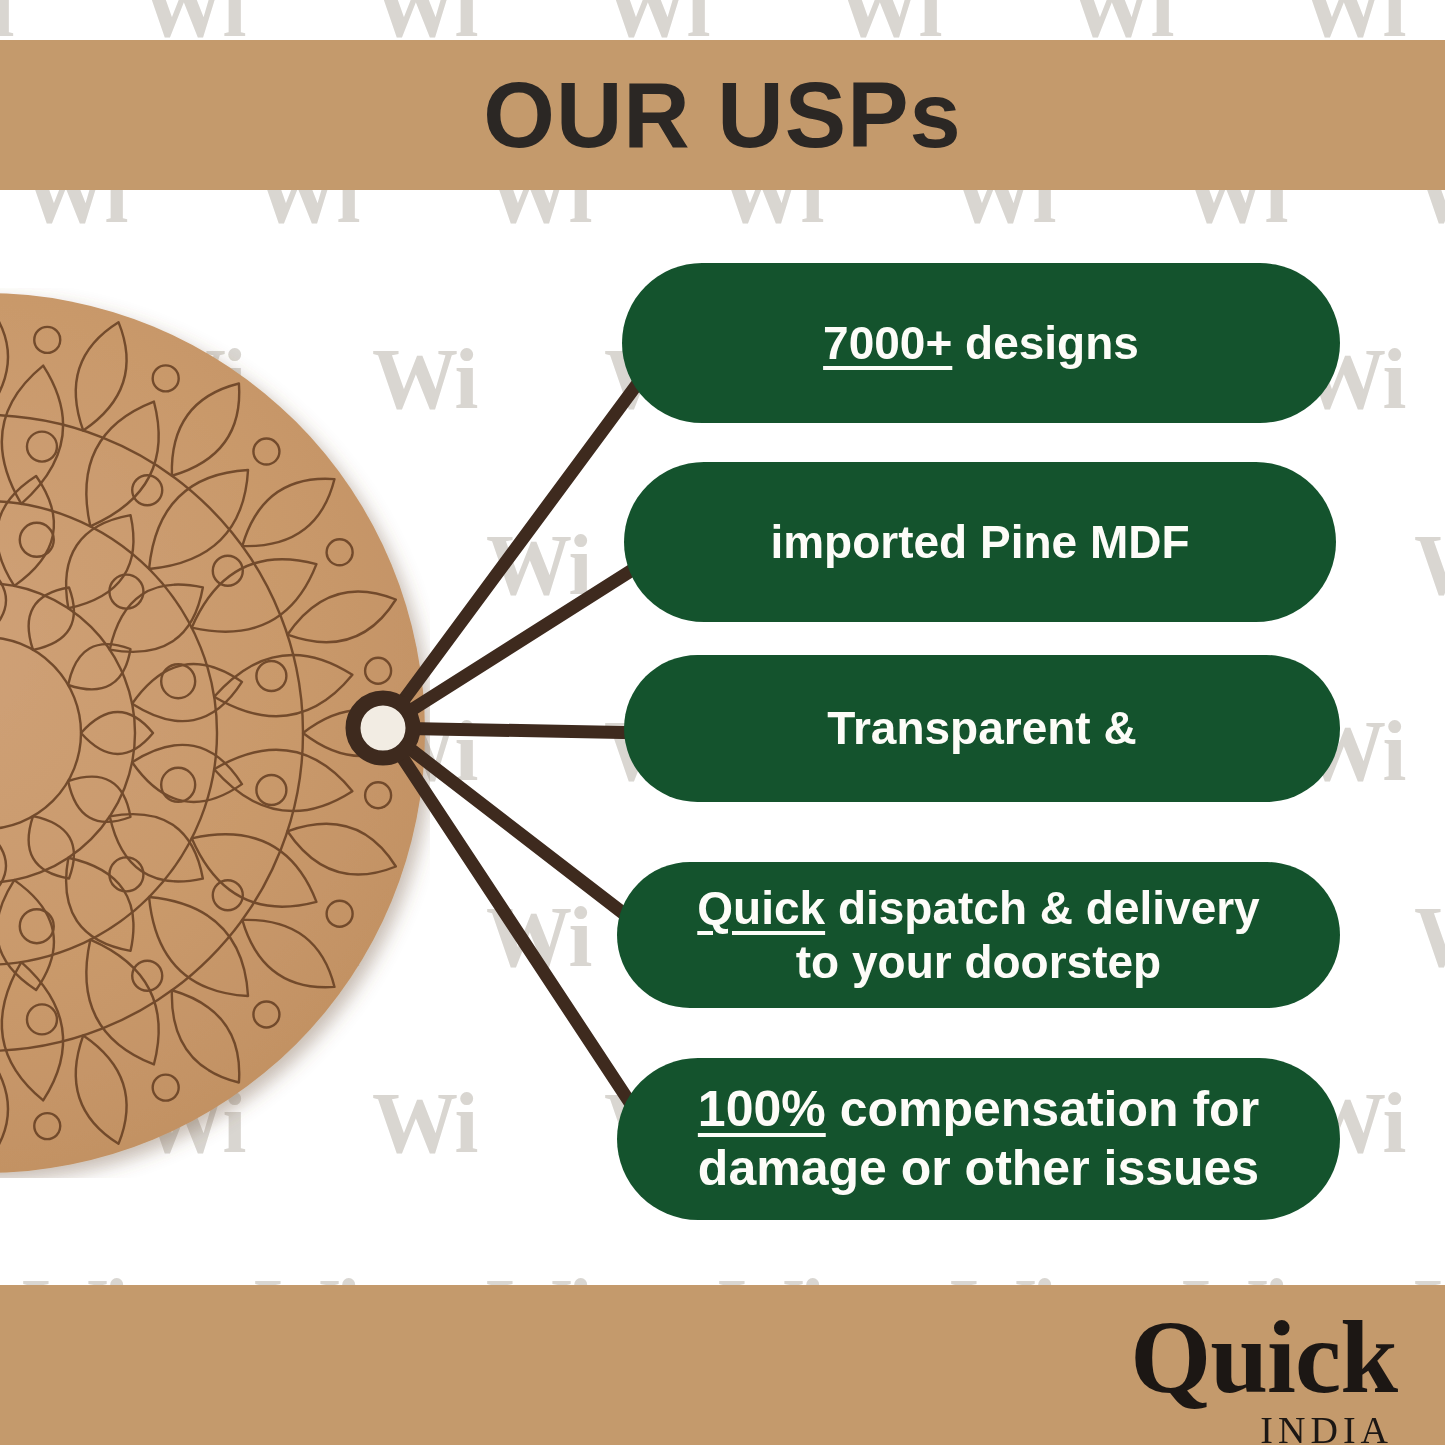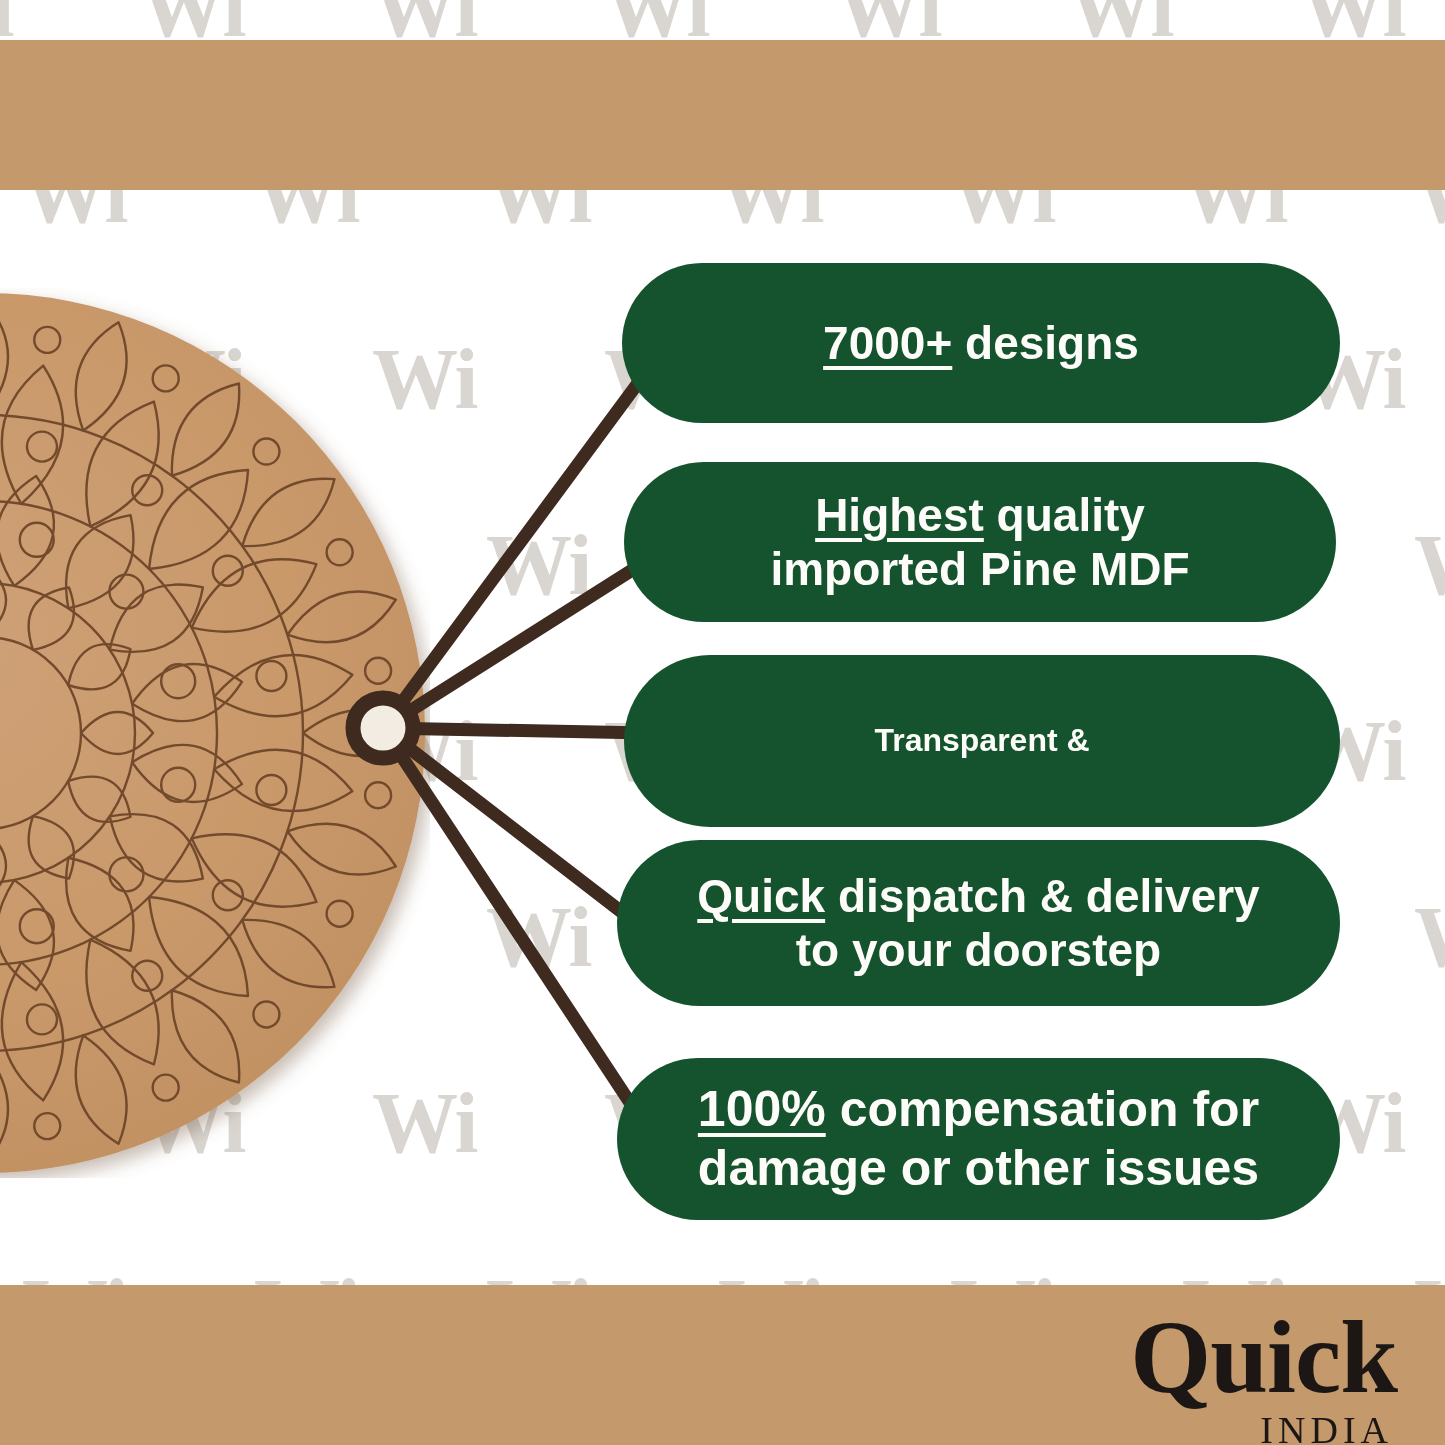--- a/index.html
+++ b/index.html
@@ -345,40 +345,40 @@
       <line x1="383" y1="728" x2="648" y2="1130"></line>
     </g>
     <circle cx="383" cy="728" r="30" fill="#f2ece3" stroke="#3e2a1e" stroke-width="15"></circle>
   </svg>
 
   <div class="pill" id="pill0" style="left: 622px; top: 263px; width: 718px; height: 160px; font-size: 46px;">
     <span class="ln"><span></span><u>7000+</u><span> designs</span></span>
   </div>
 
   <div class="pill" id="pill1" style="left: 624px; top: 462px; width: 712px; height: 160px; font-size: 46px;">
-    <span class="ln"><span></span><u>Highest</u><span> quality</span></span>
     <span class="ln"><span>imported Pine MDF</span><span></span></span>
   </div>
 
-  <div class="pill" id="pill2" style="left: 624px; top: 655px; width: 716px; height: 172px; font-size: 32px; align-items: center;">
+  <div class="pill" id="pill2" style="left: 624px; top: 655px; width: 716px; height: 147px; font-size: 46px; align-items: center;">
     <span class="ln"><span>Transparent &amp;</span><span></span></span>
   </div>
 
-  <div class="pill" id="pill3" style="left: 617px; top: 840px; width: 723px; height: 166px; font-size: 46px;">
+  <div class="pill" id="pill3" style="left: 617px; top: 862px; width: 723px; height: 146px; font-size: 46px;">
     <span class="ln"><span></span><u>Quick</u><span> dispatch &amp; delivery</span></span>
     <span class="ln"><span>to your doorstep</span><span></span></span>
   </div>
 
   <div class="pill" id="pill4" style="left: 617px; top: 1058px; width: 723px; height: 162px; font-size: 50px;">
     <span class="ln"><span></span><u>100%</u><span> compensation for</span></span>
     <span class="ln"><span>damage or other issues</span><span></span></span>
   </div>
 
   <div class="band band-top"></div>
   <div class="band band-bottom"></div>
 
+  <div class="page-title">OUR USPs</div>
 
   <div class="brand">
     <span class="brand-name">Quick</span>
     <span class="brand-sub">INDIA</span>
   </div>
 
 </div>
 
 </body></html>

